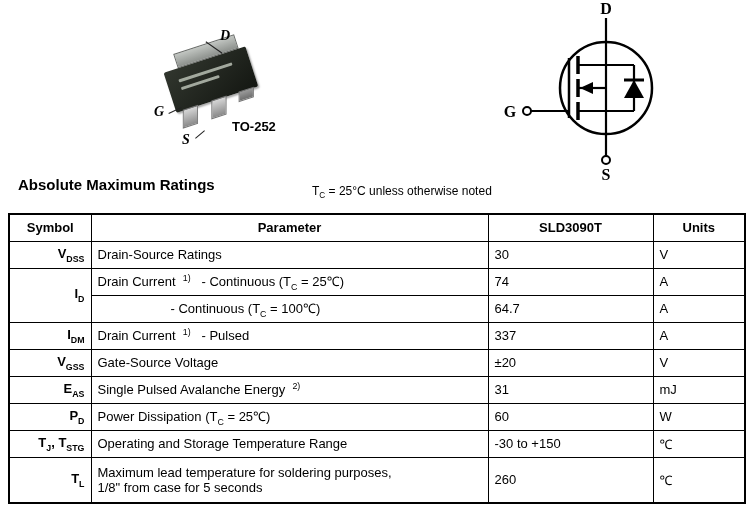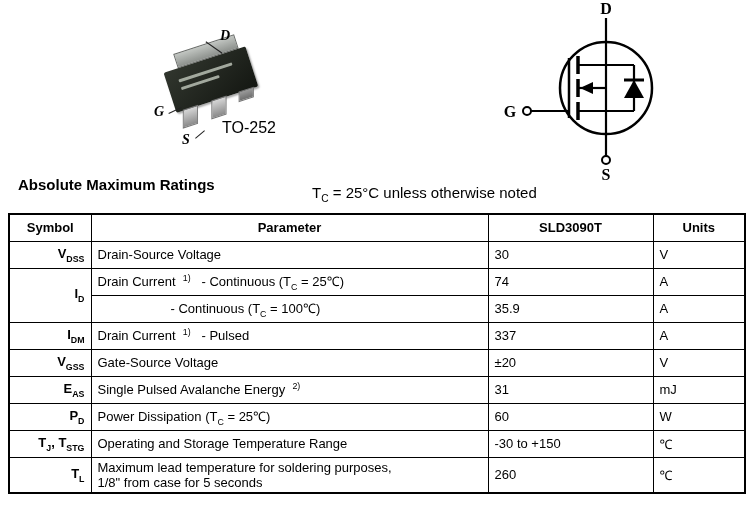--- a/index.html
+++ b/index.html
@@ -22,38 +22,38 @@
   .pkg-lead.stub{height:8px;background:linear-gradient(#9a9a9a,#6f6f6f);}
   .pin-label{position:absolute;font-family:"Liberation Serif",serif;
              font-weight:bold;font-style:italic;font-size:14px;}
   .pin-label.d{left:82px;top:8px;}
   .pin-label.g{left:16px;top:84px;}
   .pin-label.s{left:44px;top:112px;}
   .leader{position:absolute;border-top:1px solid #222;height:0;}
   .leader.ld{left:66px;top:27px;width:20px;transform:rotate(35deg);}
   .leader.lg{left:30px;top:90px;width:14px;transform:rotate(-25deg);}
   .leader.ls{left:56px;top:114px;width:12px;transform:rotate(-40deg);}
-  .pkg-name{position:absolute;left:84px;top:99px;font-weight:normal;font-size:16px;}
+  .pkg-name{position:absolute;left:94px;top:99px;font-weight:bold;font-size:13px;}
 
   
   .mosfet-svg{position:absolute;left:470px;top:0px;width:250px;height:185px;}
   .mosfet-svg text{font-family:"Liberation Serif",serif;font-weight:bold;font-size:16px;}
 
   
   .section-title{position:absolute;left:18px;top:176px;font-size:15px;font-weight:bold;}
-  .condition-note{position:absolute;left:312px;top:184px;font-size:15px;}
+  .condition-note{position:absolute;left:312px;top:184px;font-size:12px;}
   .condition-note sub{font-size:.68em;}
 
   
   table.ratings{position:absolute;left:8px;top:213px;width:736px;
                 border-collapse:collapse;table-layout:fixed;border:2px solid #000;}
   table.ratings th,table.ratings td{border:1px solid #000;font-size:13px;
                 padding:2px 6px;vertical-align:middle;}
   table.ratings tr{height:27px;}
-  table.ratings tr.tall{height:36px;}
+  table.ratings tr.tall{height:46px;}
   th{font-weight:bold;}
   td.symbol{text-align:right;font-weight:bold;margin-top:7px;}
   td.value,td.units{text-align:left;}
   td.param{text-align:left;padding-left:12px;}
   td.param.indent{padding-left:79px;}
   sub{font-size:.68em;}
   sup{font-size:.68em;}
   .col-symbol{width:82px;}.col-param{width:397px;}.col-value{width:165px;}.col-units{width:92px;}
 </style>
 </head>
@@ -128,33 +128,33 @@
       <tr>
         <th>Symbol</th>
         <th>Parameter</th>
         <th>SLD3090T</th>
         <th>Units</th>
       </tr>
     </thead>
     <tbody>
       <tr>
         <td class="symbol">V<sub>DSS</sub></td>
-        <td class="param">Drain-Source Voltage</td>
+        <td class="param">Drain-Source Ratings</td>
         <td class="value">30</td>
         <td class="units">V</td>
       </tr>
       <tr>
         <td class="symbol" rowspan="2">I<sub>D</sub></td>
         <td class="param">Drain Current&nbsp;&nbsp;<sup>1)</sup>&nbsp;&nbsp;&nbsp;- Continuous (T<sub>C</sub> = 25℃)</td>
         <td class="value">74</td>
         <td class="units">A</td>
       </tr>
       <tr>
         <td class="param indent">- Continuous (T<sub>C</sub> = 100℃)</td>
-        <td class="value">35.9</td>
+        <td class="value">64.7</td>
         <td class="units">A</td>
       </tr>
       <tr>
         <td class="symbol">I<sub>DM</sub></td>
         <td class="param">Drain Current&nbsp;&nbsp;<sup>1)</sup>&nbsp;&nbsp;&nbsp;- Pulsed</td>
         <td class="value">337</td>
         <td class="units">A</td>
       </tr>
       <tr>
         <td class="symbol">V<sub>GSS</sub></td>

